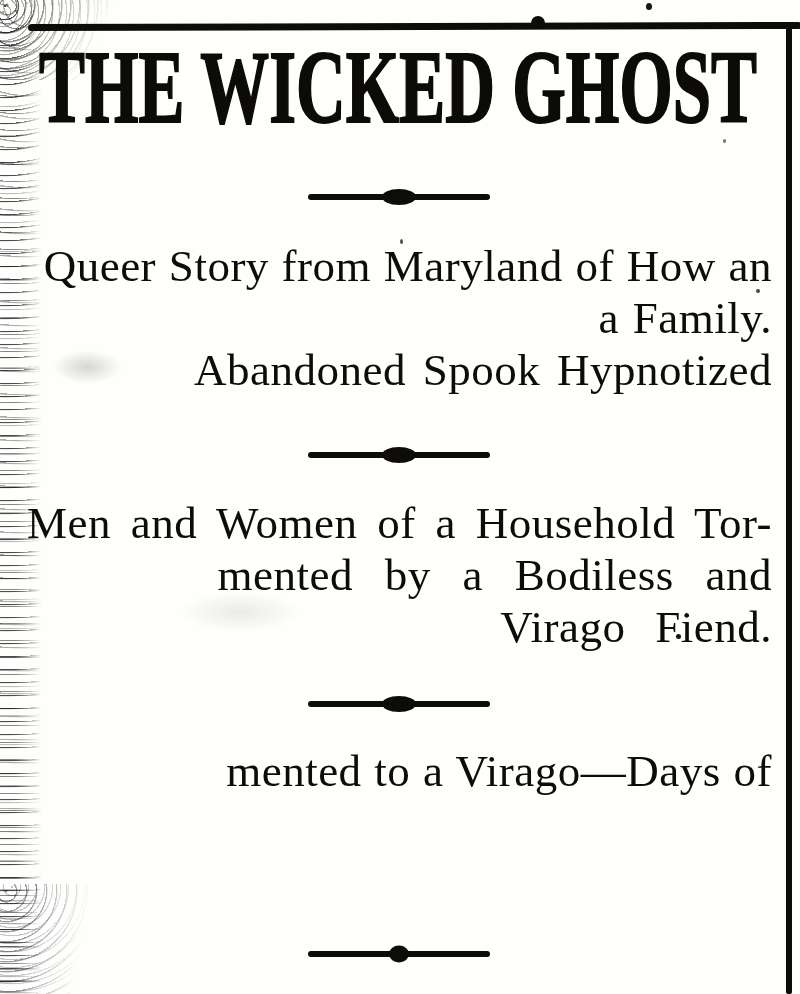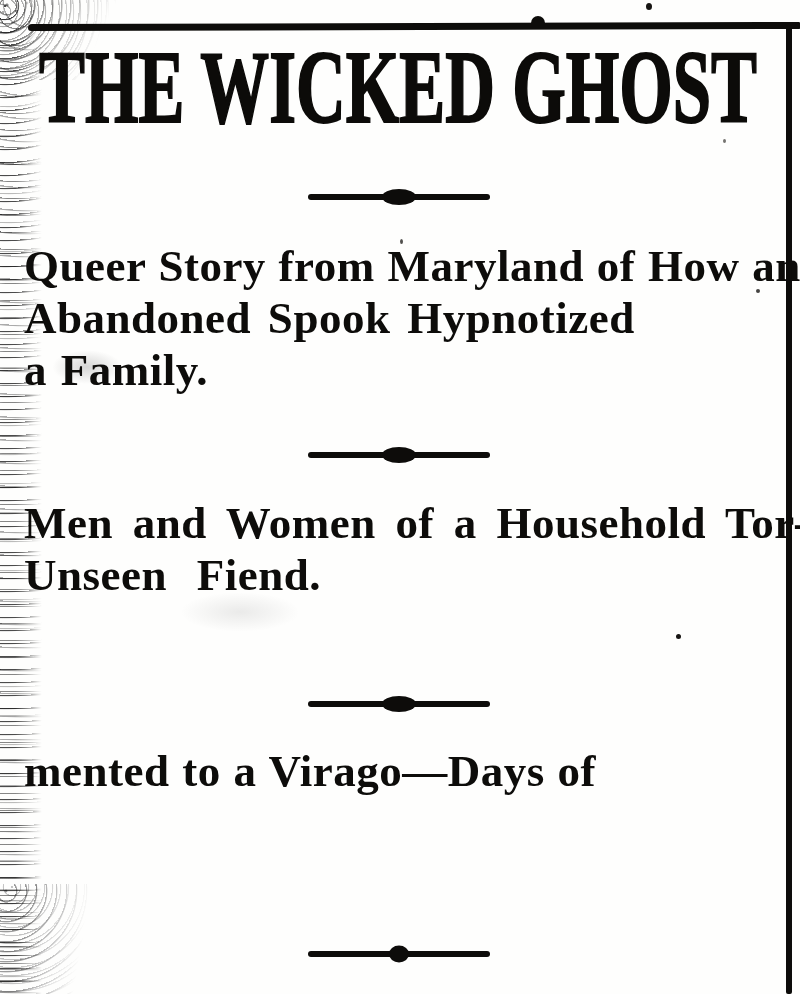--- a/index.html
+++ b/index.html
@@ -101,22 +101,22 @@
   }
   .div-1 { top: 188px; }
   .div-2 { top: 446px; }
   .div-3 { top: 695px; }
   .div-4 { top: 945px; }
   .div-4 .gem { width: 20px; height: 17px; }
 
   
   .subhead {
     position: absolute; left: 24px; width: 748px;
-    text-align: left;
-    font-weight: 700;
+    text-align: right;
+    font-weight: 400;
     font-size: 45px;
     line-height: 52px;
     letter-spacing: 0.5px;
   }
   .subhead .line { white-space: nowrap; }
   .sub-1 { top: 240px; }
   .sub-2 { top: 497px; }
   .sub-3 { top: 745px; }
 
   .ws-s1l1 { word-spacing: 1px; }
@@ -155,32 +155,33 @@
     </svg>
   </div>
 
   <div class="divider div-1">
     <div class="bar"></div>
     <div class="gem"></div>
   </div>
 
   <div class="subhead sub-1">
     <div class="line ws-s1l1">Queer Story from Maryland of How an</div>
+    <div class="line ws-s1l3">a Family.</div>
     <div class="line ws-s1l2">Abandoned Spook Hypnotized</div>
-    <div class="line ws-s1l3">a Family.</div>
   </div>
 
   <div class="divider div-2">
     <div class="bar"></div>
     <div class="gem"></div>
   </div>
 
   <div class="subhead sub-2">
     <div class="line ws-s2l1">Men and Women of a Household Tor-</div>
-    <div class="line ws-s2l3">Unseen Fiend.</div>
+    <div class="line ws-s2l2">mented by a Bodiless and</div>
+    <div class="line ws-s2l3">Virago Fiend.</div>
   </div>
 
   <div class="divider div-3">
     <div class="bar"></div>
     <div class="gem"></div>
   </div>
 
   <div class="subhead sub-3">
     <div class="line ws-s3l2">mented to a Virago—Days of</div>
   </div>

